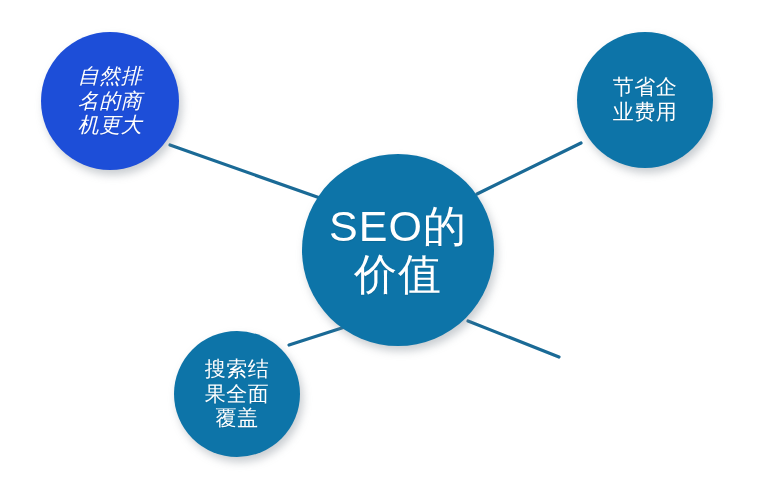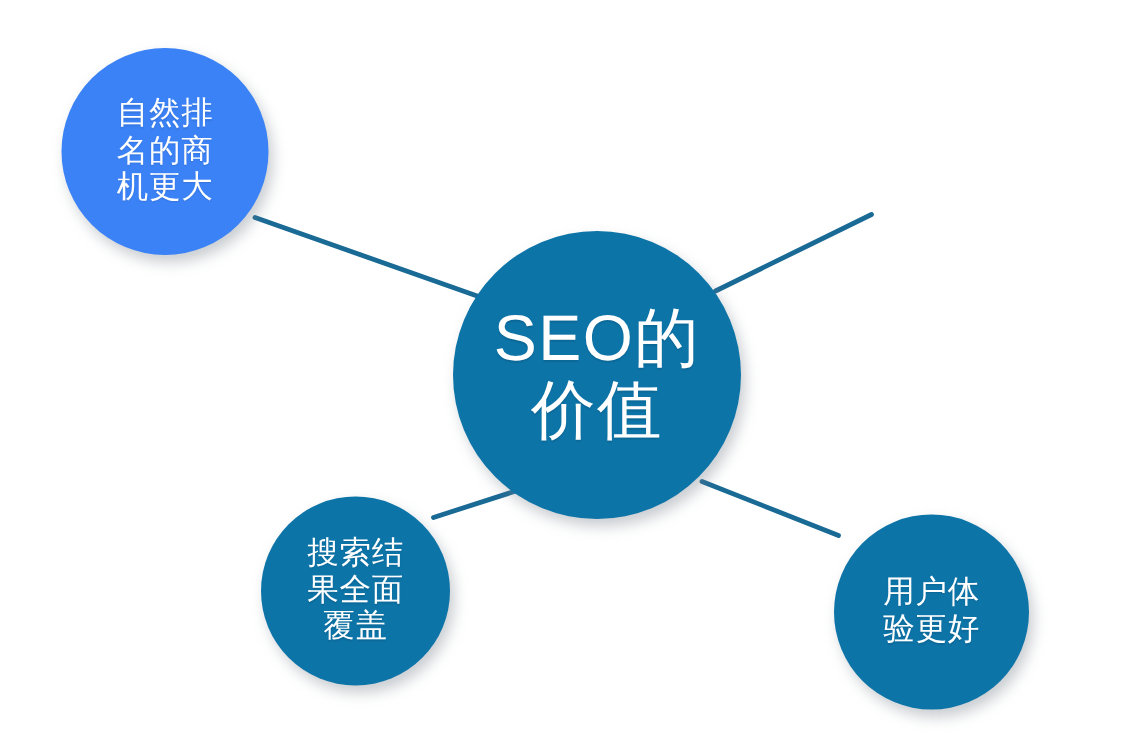--- a/index.html
+++ b/index.html
@@ -67,31 +67,31 @@
     <line x1="581" y1="143" x2="477" y2="194" stroke="#1a6a96" stroke-width="3.2" stroke-linecap="round"></line>
     <line x1="289" y1="345" x2="348" y2="326" stroke="#1a6a96" stroke-width="3.2" stroke-linecap="round"></line>
     <line x1="559" y1="357" x2="468" y2="321" stroke="#1a6a96" stroke-width="3.2" stroke-linecap="round"></line>
   </svg>
 
   <div class="node" id="node-center" style="left: 302px; top: 154px; width: 192px; height: 192px; background: rgb(13, 116, 168); color: rgb(255, 255, 255);">
     <span class="node-label">SEO的
 价值</span>
   </div>
 
-  <div class="node node-sub" style="left: 41px; top: 32px; width: 138px; height: 138px; background: #3b82f6; color: rgb(255, 255, 255);">
+  <div class="node node-sub" style="left: 41px; top: 32px; width: 138px; height: 138px; background: #1d4ed8; color: rgb(255, 255, 255); font-style: italic;">
     <span class="node-label">自然排
 名的商
 机更大</span>
   </div>
 
+  <div class="node node-sub" style="left: 577px; top: 32px; width: 136px; height: 136px; background: rgb(13, 116, 168); color: rgb(255, 255, 255);">
+    <span class="node-label">节省企
+业费用</span>
+  </div>
 
   <div class="node node-sub" style="left: 174px; top: 331px; width: 126px; height: 126px; background: rgb(13, 116, 168); color: rgb(255, 255, 255); align-items: center;">
     <span class="node-label">搜索结
 果全面
 覆盖</span>
   </div>
 
-  <div class="node node-sub" style="left: 556px; top: 343px; width: 130px; height: 130px; background: rgb(13, 116, 168); color: rgb(255, 255, 255);">
-    <span class="node-label">用户体
-验更好</span>
-  </div>
 
 </div>
 
 </body></html>

